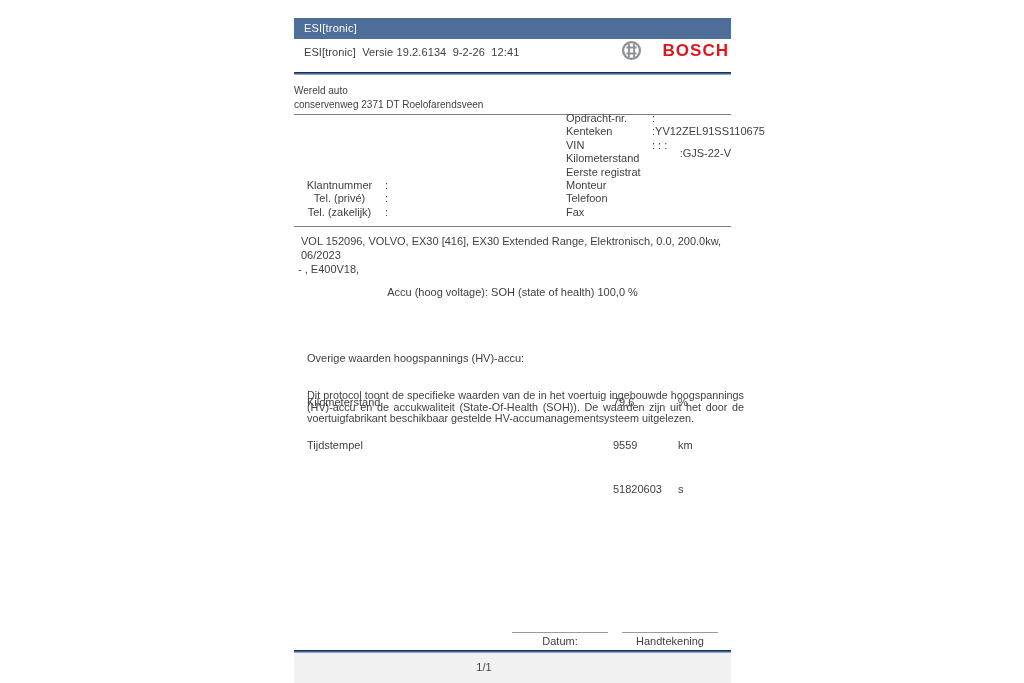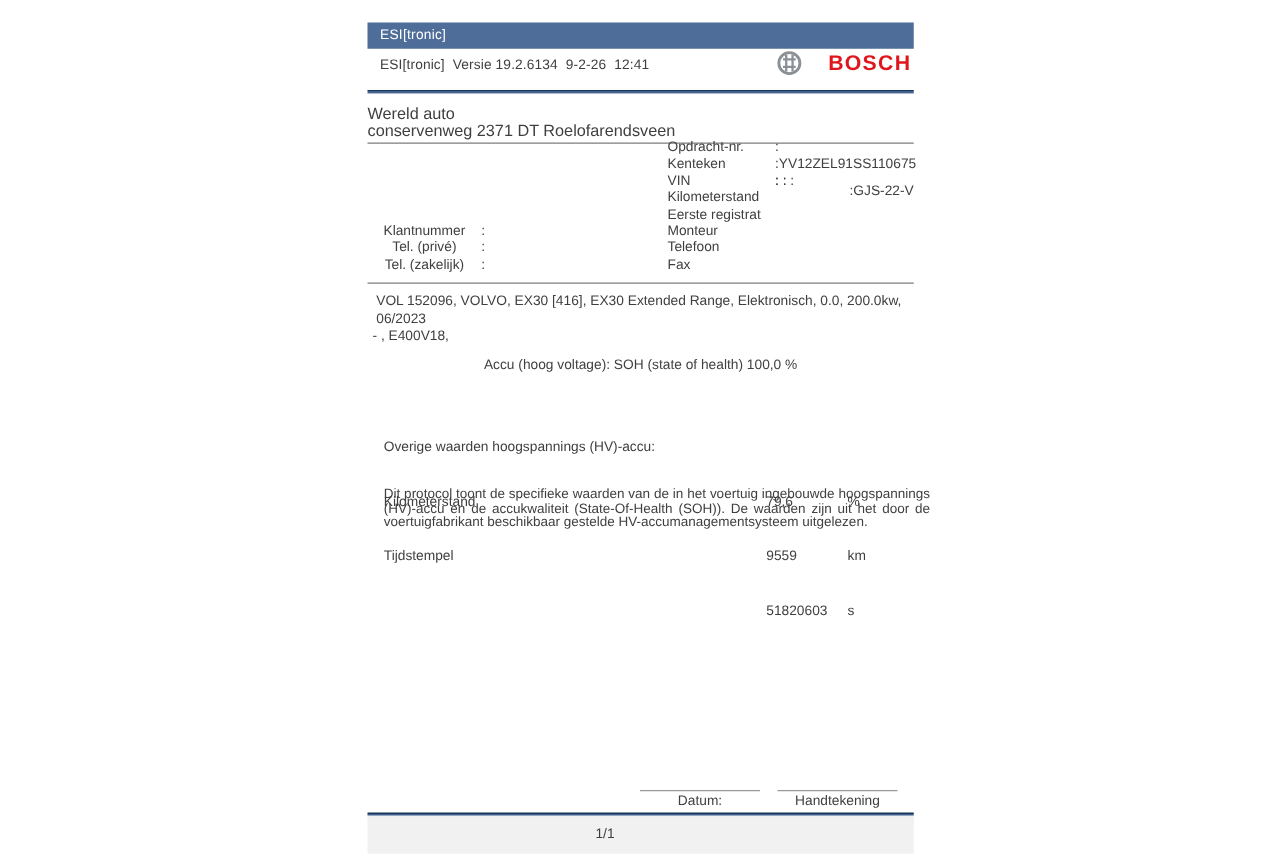--- a/index.html
+++ b/index.html
@@ -13,27 +13,27 @@
               padding-left:10px; letter-spacing:.2px; }
   .versionrow { position:absolute; left:10px; top:46px; font-size:11px; white-space:pre; letter-spacing:.1px; }
   .logo { position:absolute; right:2px; top:40px; display:flex; align-items:center; gap:21px; }
   .logo-text { font-size:17px; font-weight:700; color:#e0161d; letter-spacing:1px; }
   .rule-double { position:absolute; left:0; width:437px; height:3px;
                  background:linear-gradient(to bottom,#16345a 0 34%,#42618c 34% 67%,#93a7c2 67% 100%); }
   .rd-top { top:72px; }
   .rd-bottom { top:650px; }
 
   
-  .addr { position:absolute; left:0; top:84px; font-size:13px; line-height:14px; }
+  .addr { position:absolute; left:0; top:84px; font-size:10px; line-height:14px; }
   .rule-thin { position:absolute; left:0; width:437px; border-top:1px solid #7d7d7d; height:0; }
   .rt1 { top:114px; }
   .rt2 { top:226px; }
   .rightcol { position:absolute; left:240px; top:112px; width:197px; font-size:11px; }
   .rrow { display:flex; height:13.4px; line-height:13.4px; }
-  .rlbl { width:86px; flex-shrink:0; }
+  .rlbl { width:86px; flex-shrink:0;margin-left:32px; }
   .rvalr { margin-left:auto;margin-top:35px; }
   .leftcol { position:absolute; left:0; top:179px; width:200px; font-size:11px;text-align:center; }
   .lrow { display:flex; height:13.4px; line-height:13.4px; }
   .llbl { width:91px; flex-shrink:0; }
 
   
   .vehicle { position:absolute; left:0; top:234px; width:437px; padding-left:7px;
              font-size:11px; line-height:14px; }
   .vehicle .l2 { padding-left:-3px; margin-left:-3px; }
 

